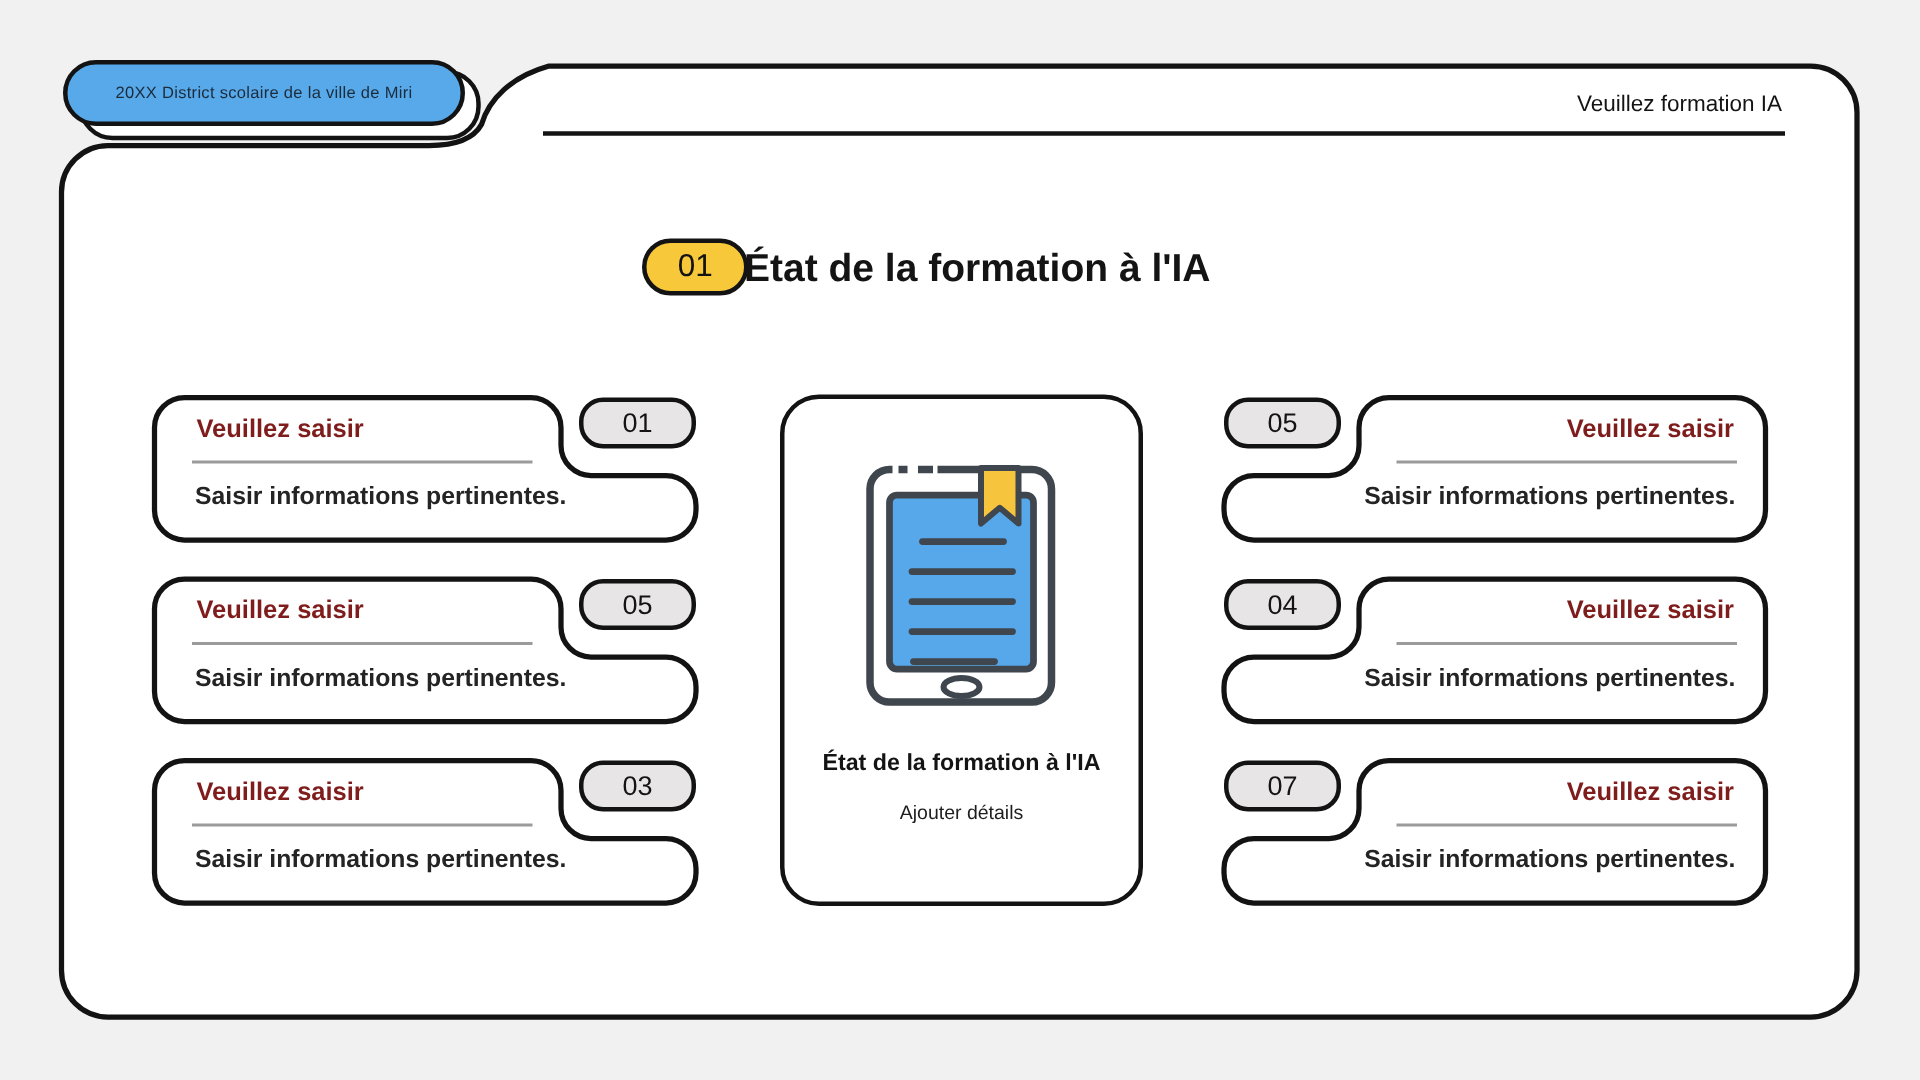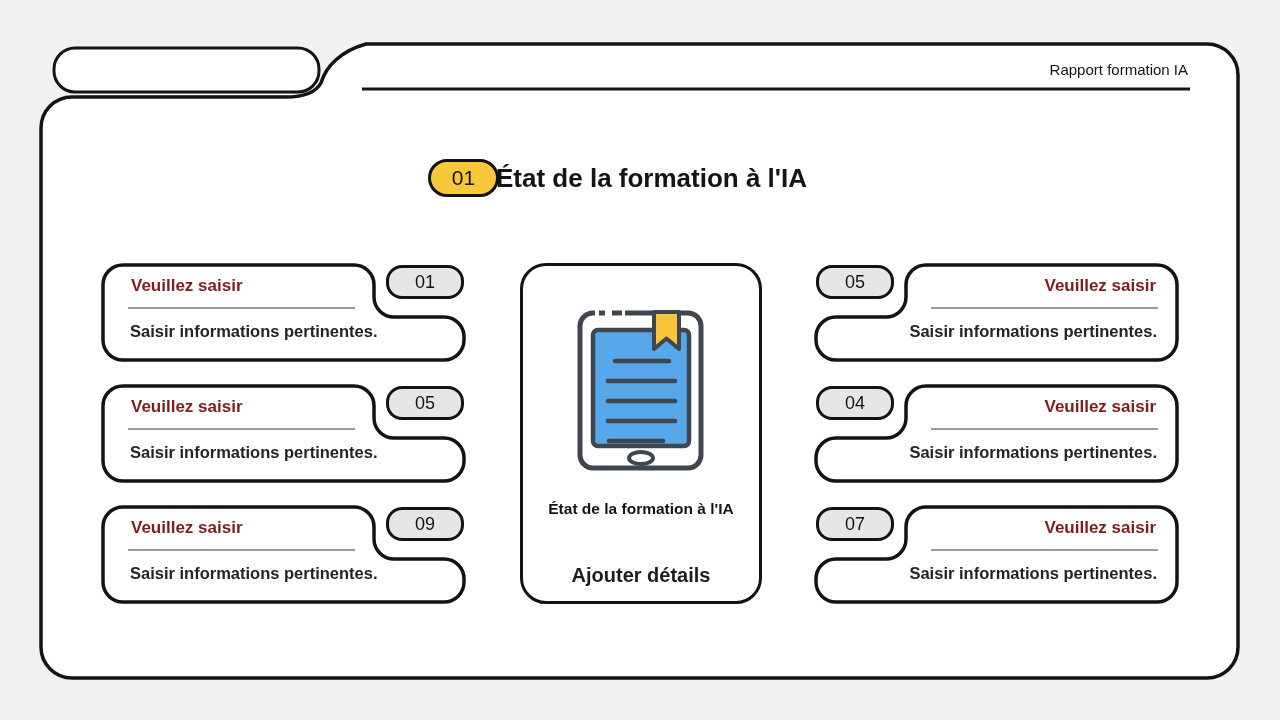--- a/index.html
+++ b/index.html
@@ -83,37 +83,40 @@
     position:absolute;left:520px;top:263px;width:242px;height:341px;z-index:3;
     background:var(--panel);border:3.5px solid var(--ink);border-radius:26px;
   }
   .tablet-svg{position:absolute;left:50%;transform:translateX(-50%);top:36px;width:140px;height:176px;}
   .center-caption-1{
     position:absolute;top:234px;left:0;right:0;text-align:center;
     font-size:15.5px;font-weight:600;color:#141414;
   }
   .center-caption-2{
     position:absolute;top:268px;left:0;right:0;text-align:center;
-    font-size:20px;font-weight:700;color:#1e1e1e;margin-top:30px;
+    font-size:13px;font-weight:400;color:#1e1e1e;
   }
 </style>
 </head>
 <body>
 
 <div class="stage">
 
   <svg class="canvas-layer" viewBox="0 0 1280 720">
     <path d="M 366,44 H 1207 A 31,31 0 0 1 1238,75 V 647 A 31,31 0 0 1 1207,678 H 72 A 31,31 0 0 1 41,647
              V 128 A 31,31 0 0 1 72,97 H 286 C 305,97 316,92 321,83 C 326,66 341,51 366,44 Z" fill="#ffffff" stroke="#131313" stroke-width="3.5" stroke-linejoin="round"></path>
     <rect x="54" y="48" width="265" height="44" rx="21" fill="#ffffff" stroke="#131313" stroke-width="3"></rect>
     <line x1="362" y1="89" x2="1190" y2="89" stroke="#131313" stroke-width="3"></line>
   </svg>
 
-
-  <div class="header-title">Rapport formation IA</div>
+  <div class="brand-pill">
+    <span>20XX District scolaire de la ville de Miri</span>
+  </div>
+
+  <div class="header-title">Veuillez formation IA</div>
 
   <div class="title-row">
     <div class="title-num-pill">
       <span>01</span>
     </div>
     <div class="title-text">État de la formation à l'IA</div>
   </div>
 
   <div class="card card-left" style="top:263px">
     <svg class="card-shape" viewBox="0 0 365 99">
@@ -137,21 +140,21 @@
     <div class="card-title">Veuillez saisir</div>
     <div class="card-sep"></div>
     <div class="card-body">Saisir informations pertinentes.</div>
   </div>
 
   <div class="card card-left" style="top:505px">
     <svg class="card-shape" viewBox="0 0 365 99">
       <path class="shape-path" d="M 22,2 H 253 A 20,20 0 0 1 273,22 V 34 A 20,20 0 0 0 293,54 H 343 A 20,20 0 0 1 363,74 V 77 A 20,20 0 0 1 343,97 H 22 A 20,20 0 0 1 2,77 V 22 A 20,20 0 0 1 22,2 Z"></path>
     </svg>
     <div class="num-badge">
-        <span>09</span>
+        <span>03</span>
       </div>
     <div class="card-title">Veuillez saisir</div>
     <div class="card-sep"></div>
     <div class="card-body">Saisir informations pertinentes.</div>
   </div>
 
   <div class="card card-right" style="top:263px">
     <svg class="card-shape" viewBox="0 0 365 99">
       <path class="shape-path" d="M 112,2 H 343 A 20,20 0 0 1 363,22 V 77 A 20,20 0 0 1 343,97 H 22 A 20,20 0 0 1 2,77 V 74 A 20,20 0 0 1 22,54 H 72 A 20,20 0 0 0 92,34 V 22 A 20,20 0 0 1 112,2 Z"></path>
     </svg>

